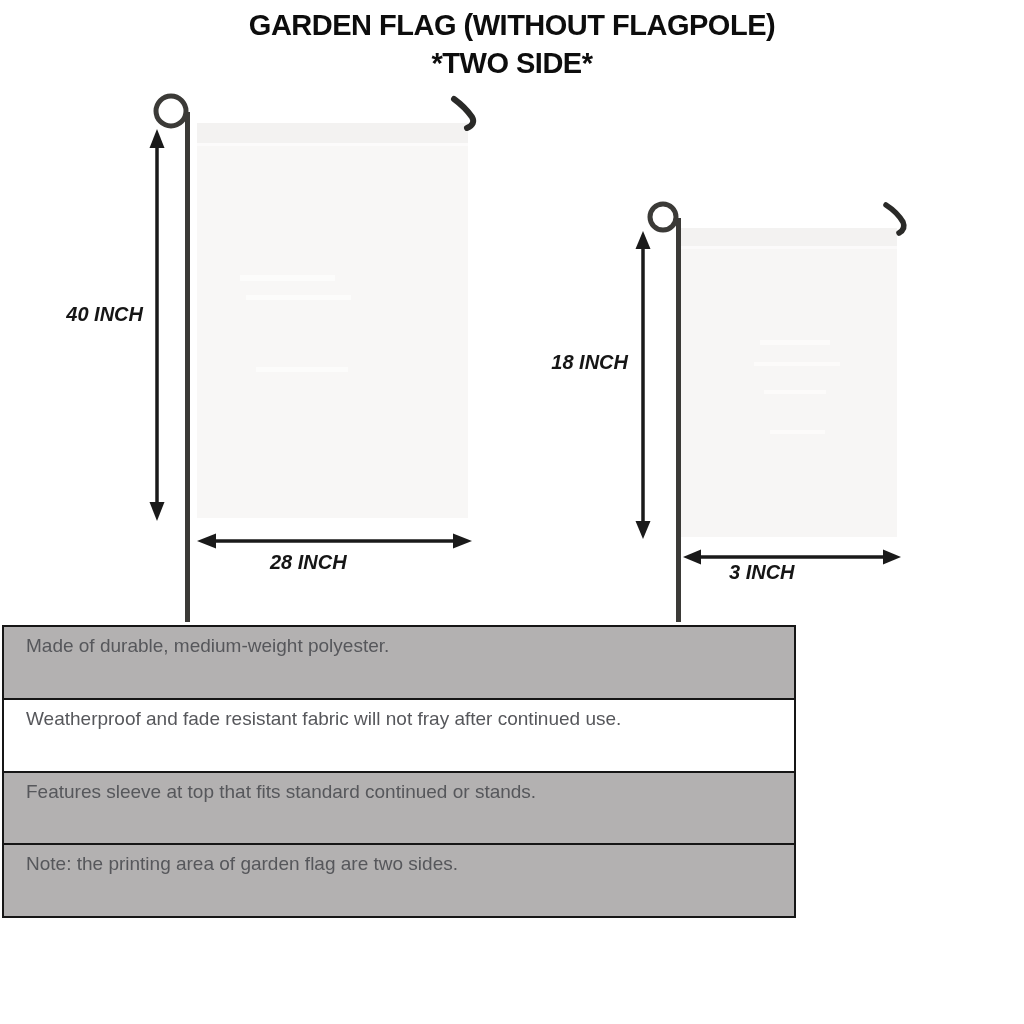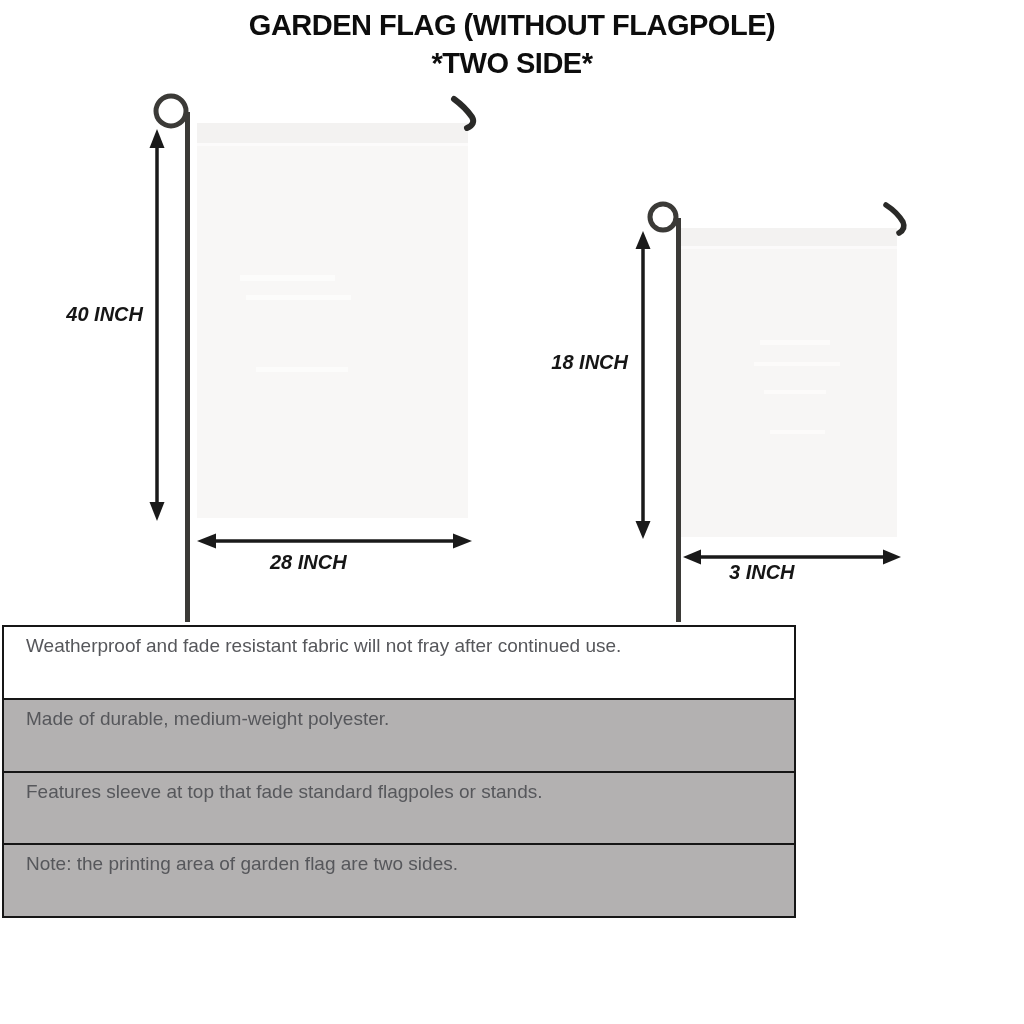--- a/index.html
+++ b/index.html
@@ -104,17 +104,17 @@
     </g>
   </g>
 </svg>
 
 <div id="label-40" class="dim-label right">40 INCH</div>
 <div id="label-28" class="dim-label center">28 INCH</div>
 <div id="label-18" class="dim-label right">18 INCH</div>
 <div id="label-12" class="dim-label center">3 INCH</div>
 
 <div class="feature-table">
+  <div class="feature-row gray">Made of durable, medium-weight polyester.</div>
   <div class="feature-row white">Weatherproof and fade resistant fabric will not fray after continued use.</div>
-  <div class="feature-row gray">Made of durable, medium-weight polyester.</div>
-  <div class="feature-row gray">Features sleeve at top that fade standard flagpoles or stands.</div>
+  <div class="feature-row gray">Features sleeve at top that fits standard continued or stands.</div>
   <div class="feature-row gray">Note: the printing area of garden flag are two sides.</div>
 </div>
 
 </body></html>

